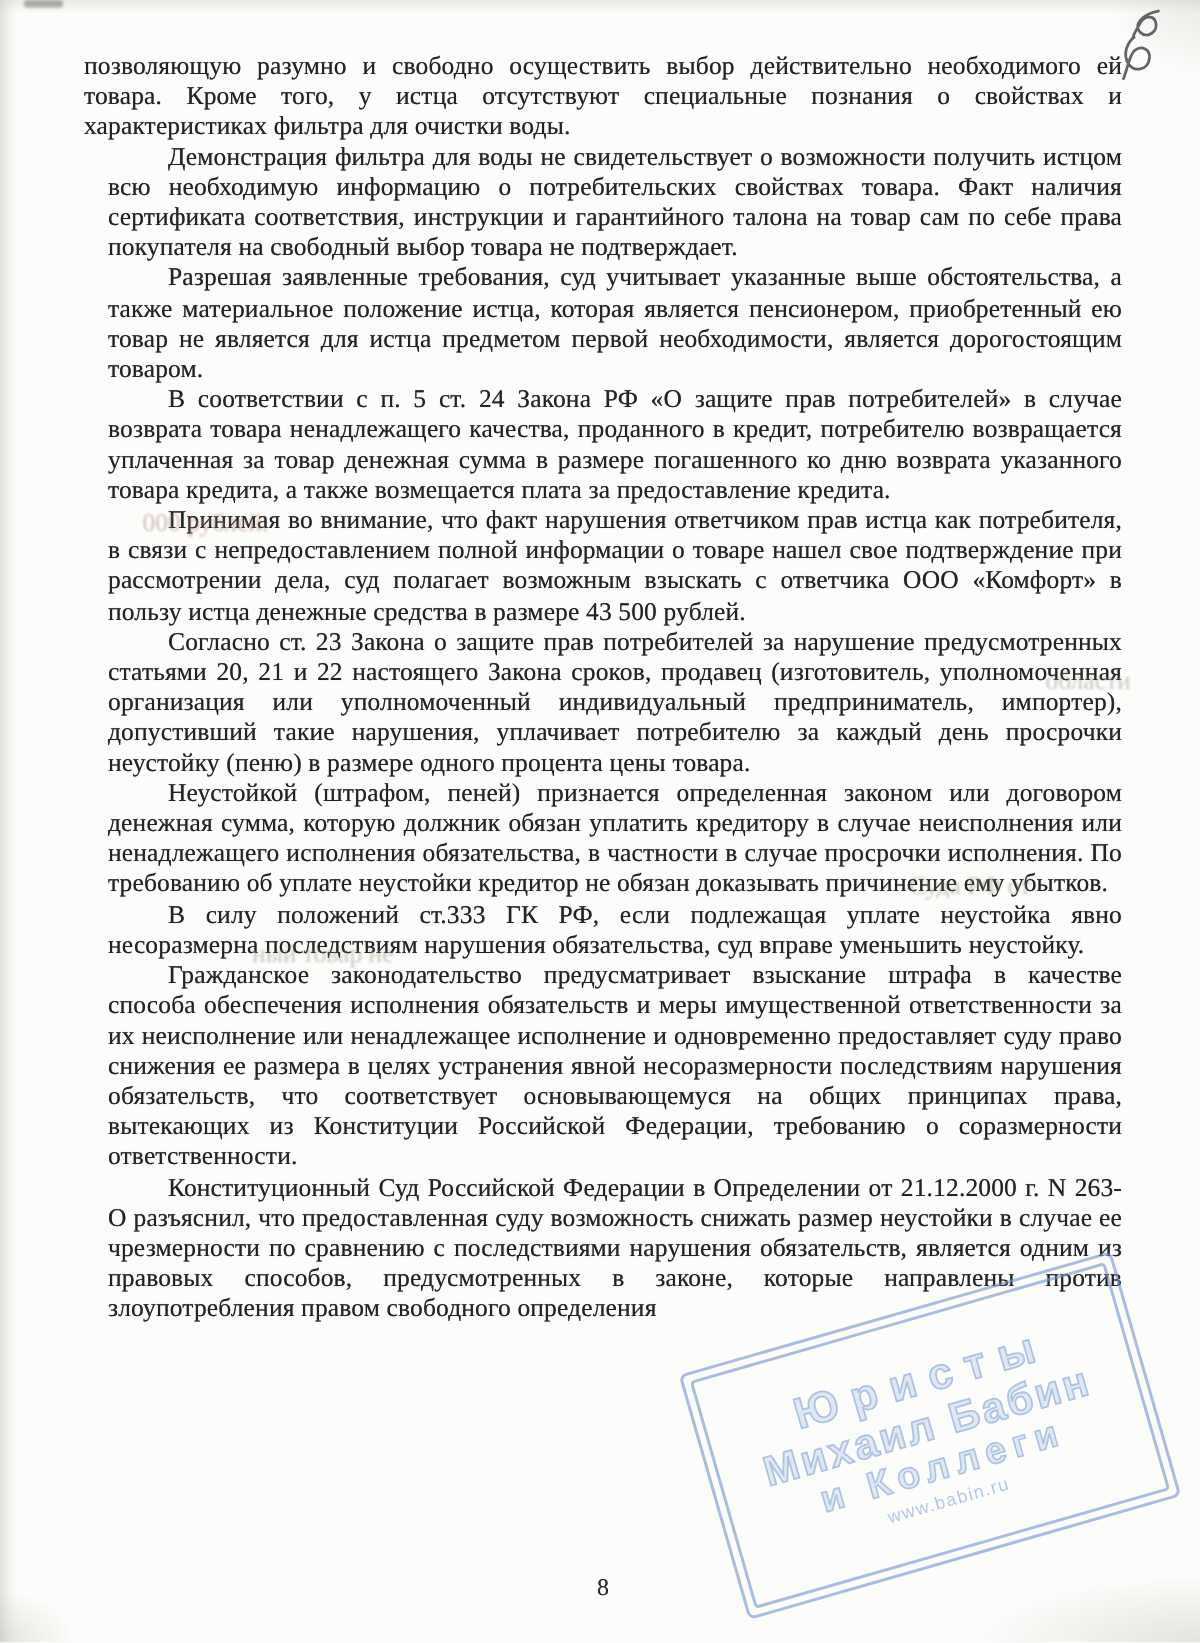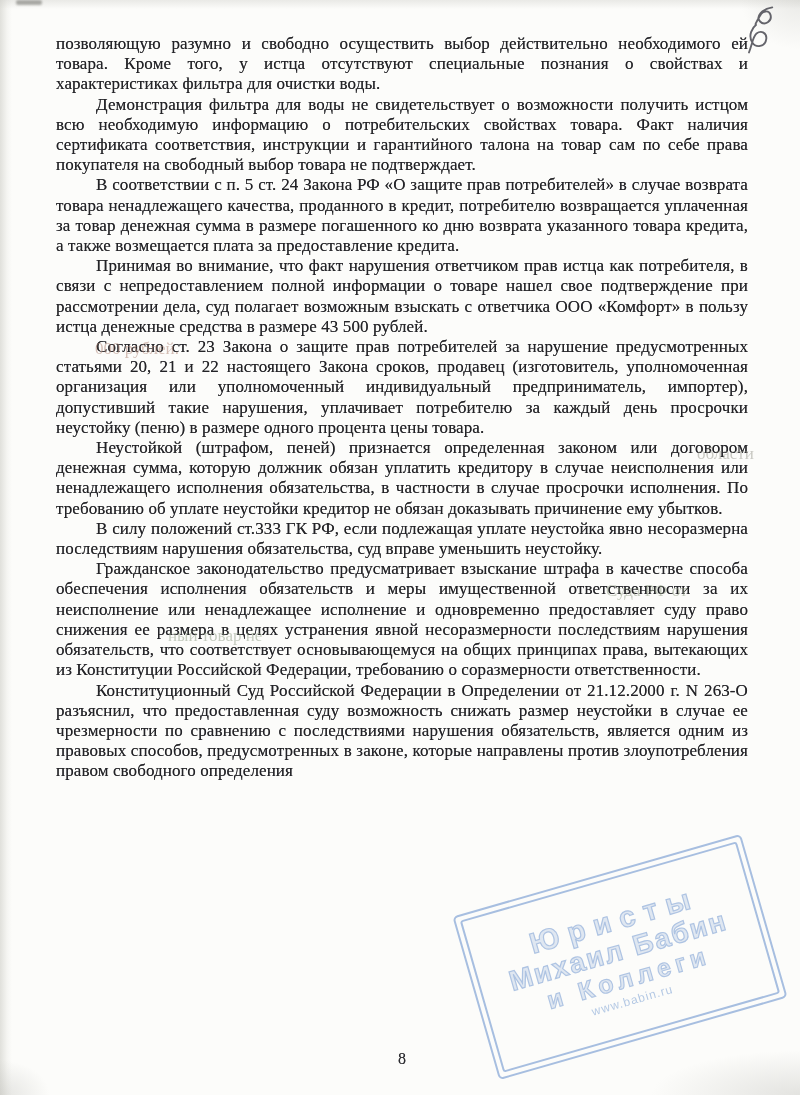--- a/index.html
+++ b/index.html
@@ -47,21 +47,21 @@
   
   .text-block{
     position:absolute;left:56px;top:34px;width:692px;
     font-size:17px;line-height:20.2px;
     color:var(--ink);
     text-align:justify;
     letter-spacing:.1px;
     text-shadow:0 0 .45px rgba(10,10,15,.6);
   }
   .para{margin:0;text-indent:0;}
-  .para.indent{text-indent:40px;}
+  .para.indent{text-indent:40px;margin-left:16px;}
   
   .footer-num{
     position:absolute;top:1050px;left:56px;width:692px;
     text-align:center;font-size:16px;color:#2b2b2f;
     text-shadow:0 0 .4px rgba(10,10,15,.5);
   }
   
   .handwritten{
     position:absolute;left:741px;top:2px;width:40px;height:58px;
     transform:rotate(7deg);
@@ -132,20 +132,21 @@
   <svg class="handwritten" viewBox="0 0 36 56" aria-hidden="true">
     <path d="M26 4 C16 7 11 15 16 19 C21 23 28 17 25 11 C23 7 17 8 15 14
              C12 21 11 24 13 22
              C9 26 6 34 11 40 C15 45 24 43 24 35 C24 29 18 27 14 31
              C11 34 11 42 9 50" fill="none" stroke="#4e4e57" stroke-width="1.8" stroke-linecap="round" opacity="0.88"></path>
   </svg>
 
   <div class="text-block">
       <p class="para">позволяющую разумно и свободно осуществить выбор действительно необходимого ей товара. Кроме того, у истца отсутствуют специальные познания о свойствах и характеристиках фильтра для очистки воды.</p>
       <p class="para indent">Демонстрация фильтра для воды не свидетельствует о возможности получить истцом всю необходимую информацию о потребительских свойствах товара. Факт наличия сертификата соответствия, инструкции и гарантийного талона на товар сам по себе права покупателя на свободный выбор товара не подтверждает.</p>
+      <p class="para indent">Разрешая заявленные требования, суд учитывает указанные выше обстоятельства, а также материальное положение истца, которая является пенсионером, приобретенный ею товар не является для истца предметом первой необходимости, является дорогостоящим товаром.</p>
       <p class="para indent">В соответствии с п. 5 ст. 24 Закона РФ «О защите прав потребителей» в случае возврата товара ненадлежащего качества, проданного в кредит, потребителю возвращается уплаченная за товар денежная сумма в размере погашенного ко дню возврата указанного товара кредита, а также возмещается плата за предоставление кредита.</p>
       <p class="para indent">Принимая во внимание, что факт нарушения ответчиком прав истца как потребителя, в связи с непредоставлением полной информации о товаре нашел свое подтверждение при рассмотрении дела, суд полагает возможным взыскать с ответчика ООО «Комфорт» в пользу истца денежные средства в размере 43 500 рублей.</p>
       <p class="para indent">Согласно ст. 23 Закона о защите прав потребителей за нарушение предусмотренных статьями 20, 21 и 22 настоящего Закона сроков, продавец (изготовитель, уполномоченная организация или уполномоченный индивидуальный предприниматель, импортер), допустивший такие нарушения, уплачивает потребителю за каждый день просрочки неустойку (пеню) в размере одного процента цены товара.</p>
       <p class="para indent">Неустойкой (штрафом, пеней) признается определенная законом или договором денежная сумма, которую должник обязан уплатить кредитору в случае неисполнения или ненадлежащего исполнения обязательства, в частности в случае просрочки исполнения. По требованию об уплате неустойки кредитор не обязан доказывать причинение ему убытков.</p>
       <p class="para indent">В силу положений ст.333 ГК РФ, если подлежащая уплате неустойка явно несоразмерна последствиям нарушения обязательства, суд вправе уменьшить неустойку.</p>
       <p class="para indent">Гражданское законодательство предусматривает взыскание штрафа в качестве способа обеспечения исполнения обязательств и меры имущественной ответственности за их неисполнение или ненадлежащее исполнение и одновременно предоставляет суду право снижения ее размера в целях устранения явной несоразмерности последствиям нарушения обязательств, что соответствует основывающемуся на общих принципах права, вытекающих из Конституции Российской Федерации, требованию о соразмерности ответственности.</p>
       <p class="para indent">Конституционный Суд Российской Федерации в Определении от 21.12.2000 г. N 263-О разъяснил, что предоставленная суду возможность снижать размер неустойки в случае ее чрезмерности по сравнению с последствиями нарушения обязательств, является одним из правовых способов, предусмотренных в законе, которые направлены против злоупотребления правом свободного определения</p>
     </div>
 
   <div class="ghost ghost-1">000 рублей.</div>

